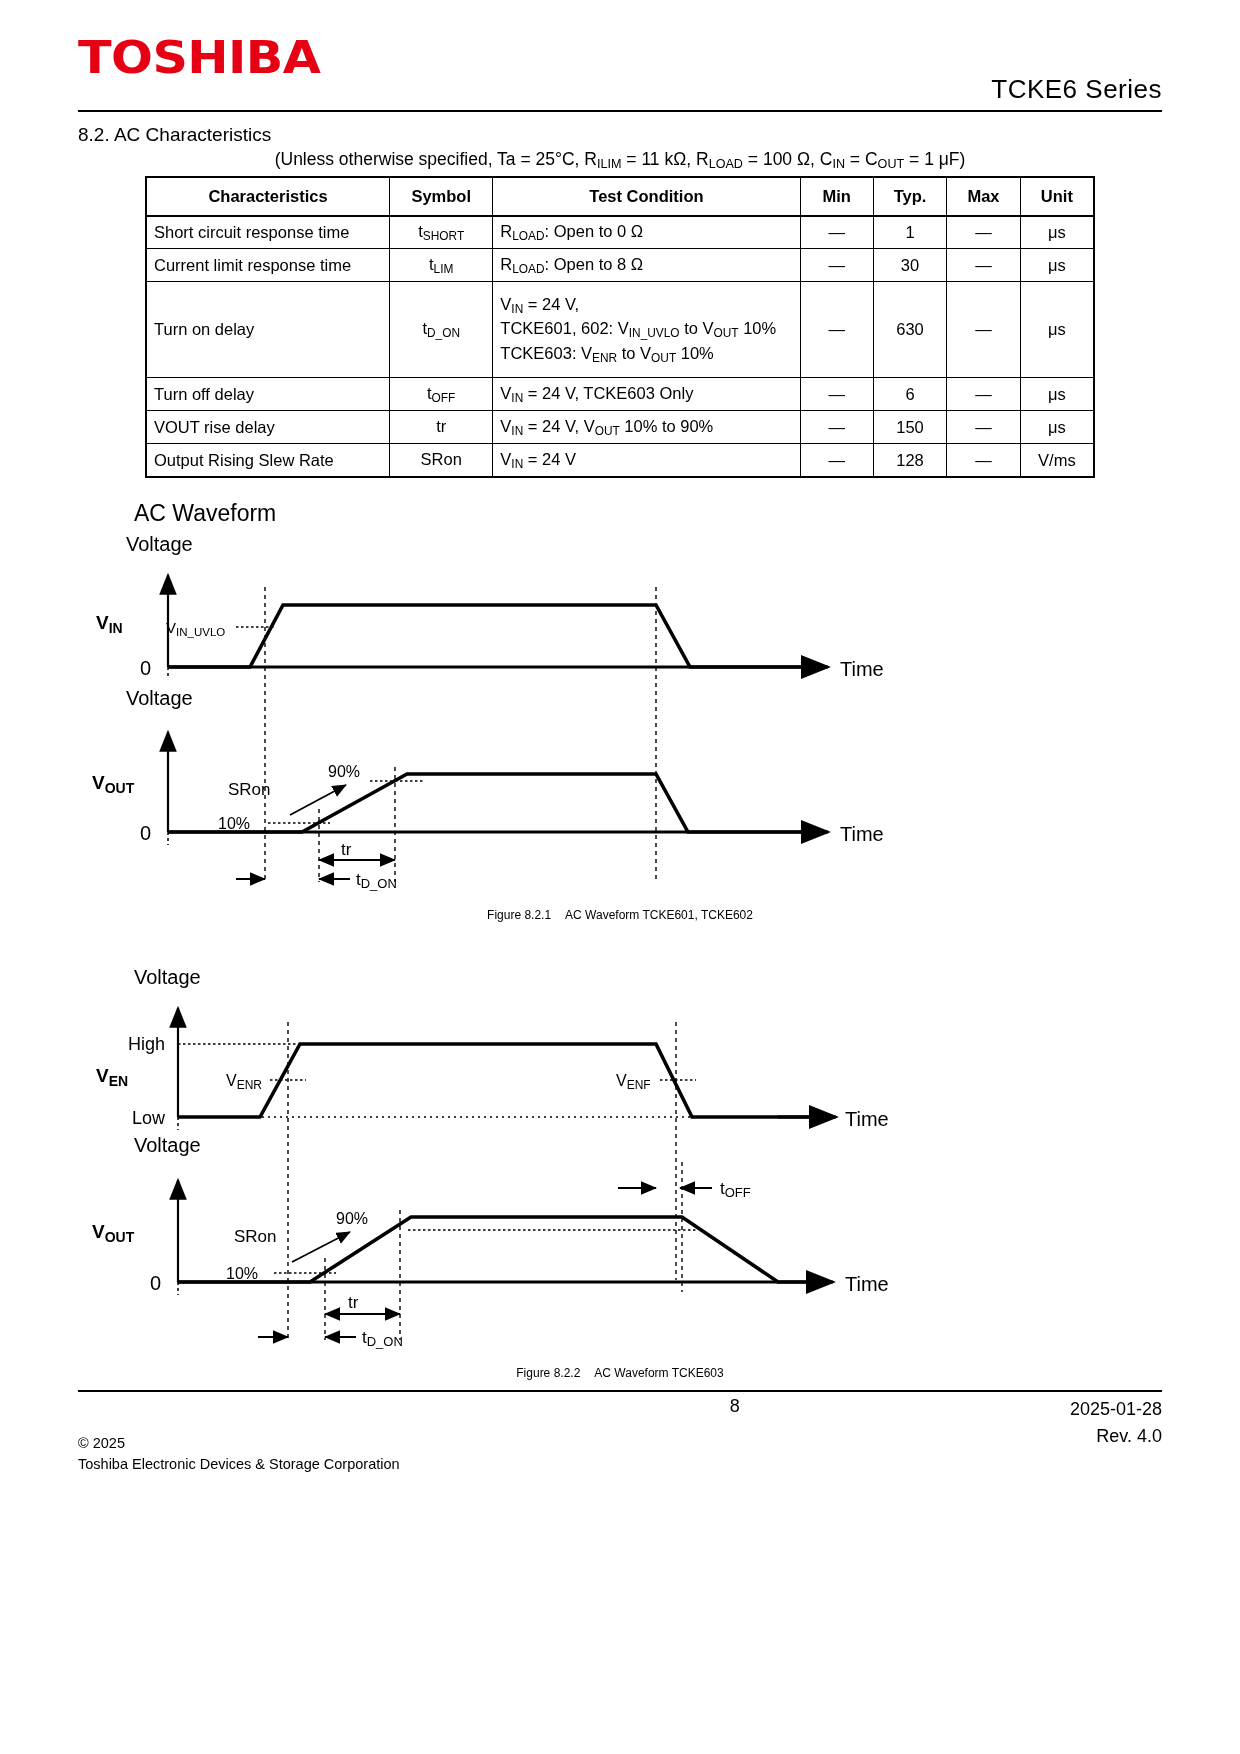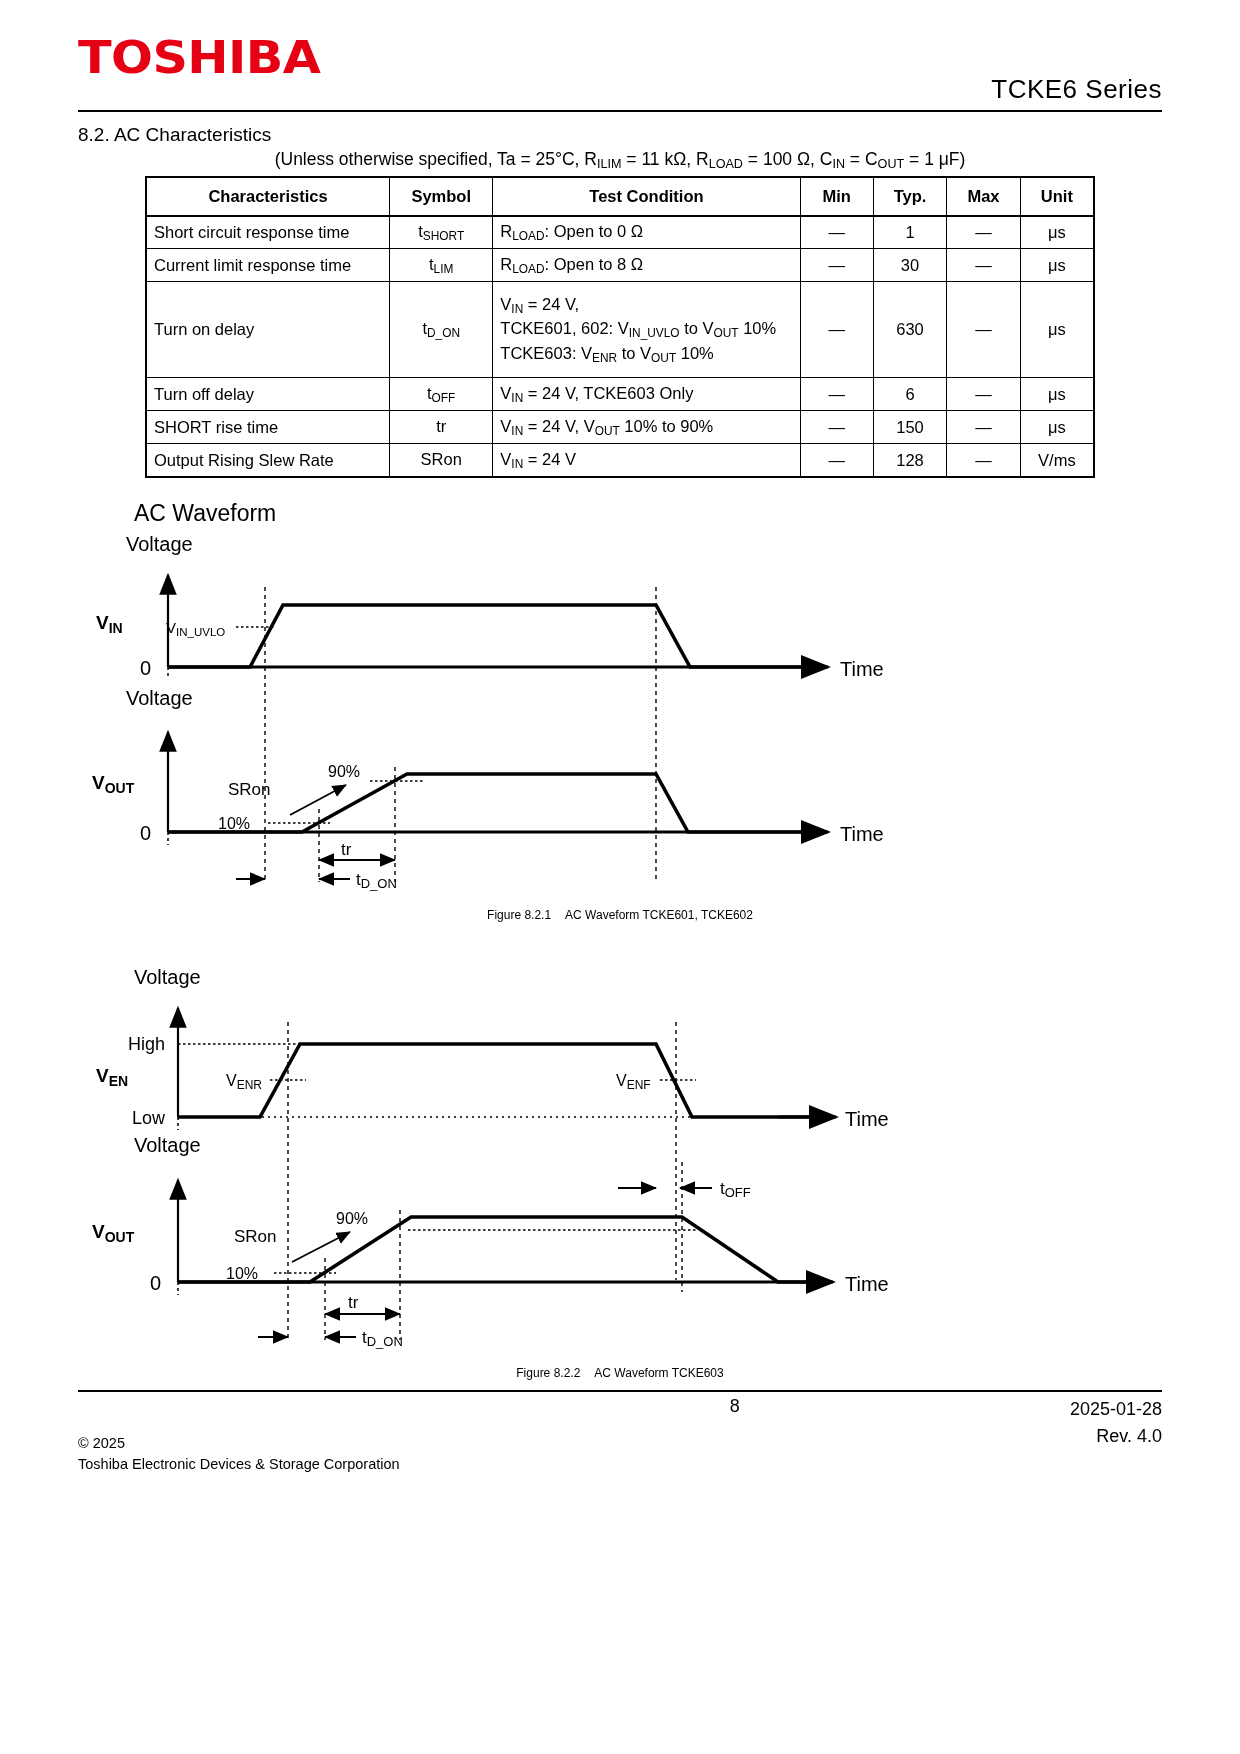--- a/index.html
+++ b/index.html
@@ -211,21 +211,21 @@
         <td>Turn off delay</td>
         <td class="c"><span>t</span><sub>OFF</sub></td>
         <td>V<sub>IN</sub> = 24 V, TCKE603 Only</td>
         <td class="c">—</td>
         <td class="c">6</td>
         <td class="c">—</td>
         <td class="c">μs</td>
       </tr>
 
       <tr>
-        <td>SHORT rise time</td>
+        <td>VOUT rise delay</td>
         <td class="c"><span>tr</span><sub></sub></td>
         <td>V<sub>IN</sub> = 24 V, V<sub>OUT</sub> 10% to 90%</td>
         <td class="c">—</td>
         <td class="c">150</td>
         <td class="c">—</td>
         <td class="c">μs</td>
       </tr>
 
       <tr>
         <td>Output Rising Slew Rate</td>

